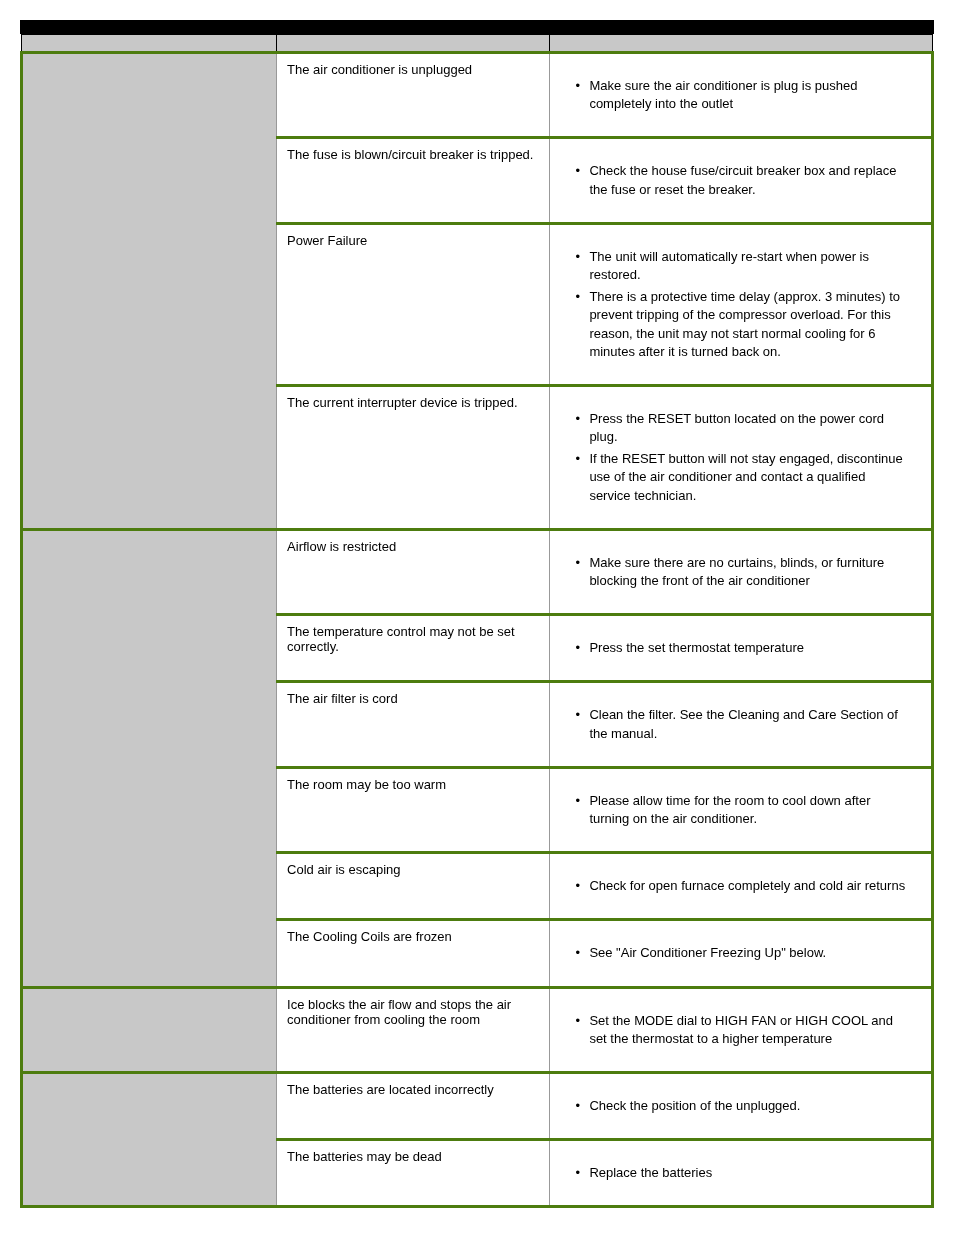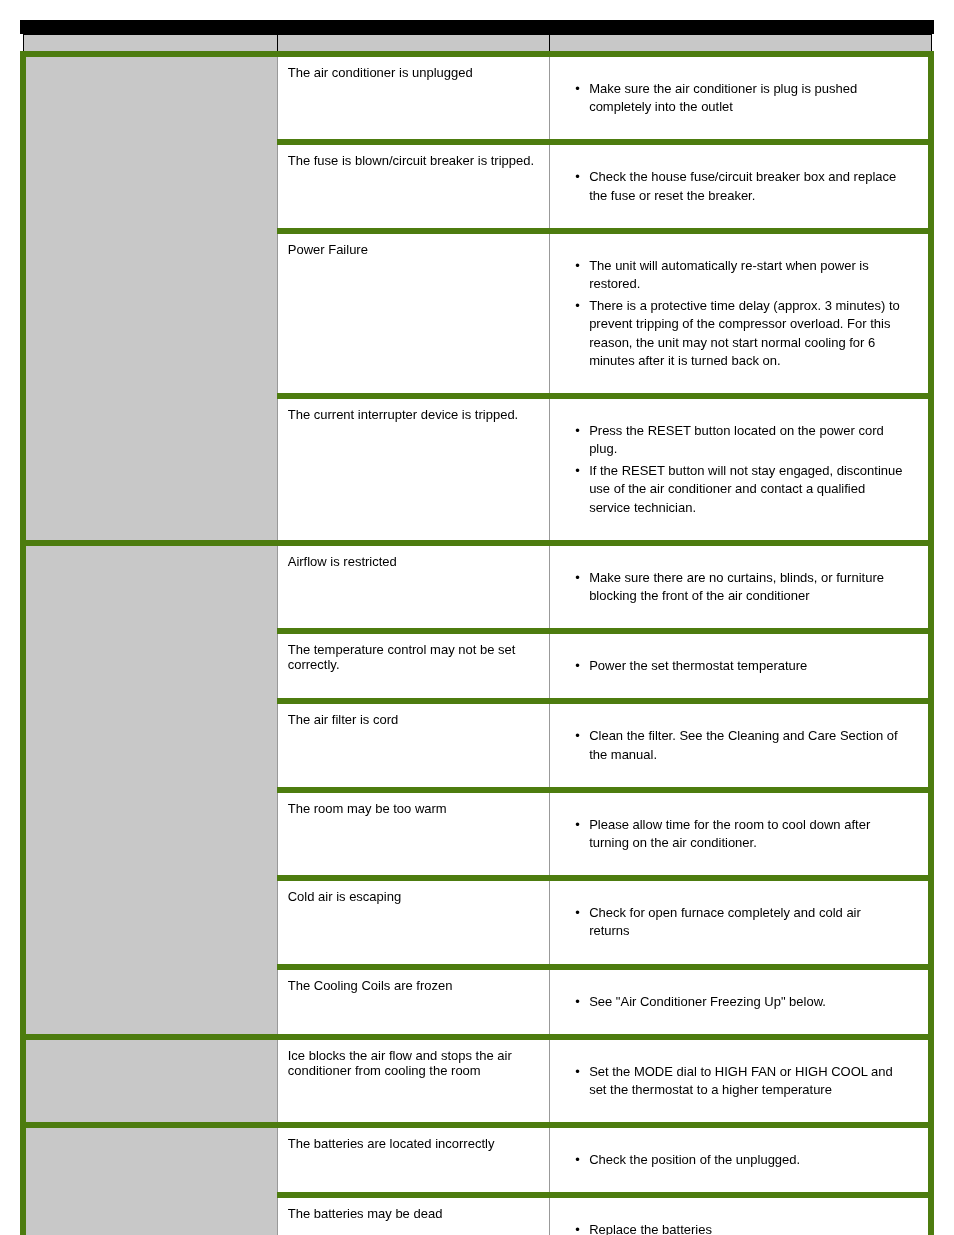--- a/index.html
+++ b/index.html
@@ -41,21 +41,21 @@
 
     thead th {
       border: 1px solid #000;
       padding: 8px 10px;
       font-weight: bold;
       font-size: 13px;
       text-align: left;
     }
 
     tbody tr {
-      border: 6px solid #4d7c0f;
+      border: 3px solid #4d7c0f;
       padding-left: 32px;
     }
 
     tbody td {
       border: 1px solid #999;
       padding: 8px 10px;
       vertical-align: top;
     }
 
     td.col1 {
@@ -168,21 +168,21 @@
           <td class="col3">
             <ul>
               <li>Make sure there are no curtains, blinds, or furniture blocking the front of the air conditioner</li>
             </ul>
           </td>
         </tr>
         <tr>
           <td class="col2">The temperature control may not be set correctly.</td>
           <td class="col3">
             <ul>
-              <li>Power the set thermostat temperature</li>
+              <li>Press the set thermostat temperature</li>
             </ul>
           </td>
         </tr>
         <tr>
           <td class="col2">The air filter is cord</td>
           <td class="col3">
             <ul>
               <li>Clean the filter. See the Cleaning and Care Section of the manual.</li>
             </ul>
           </td>

